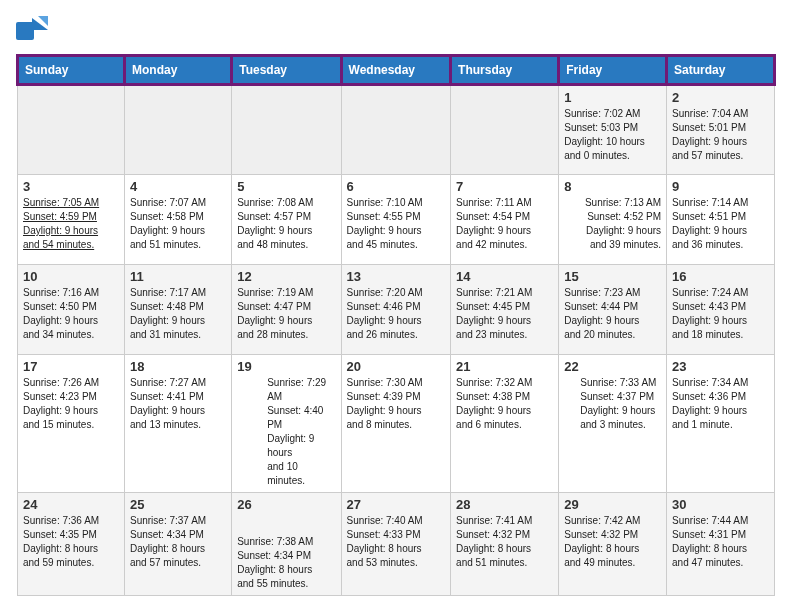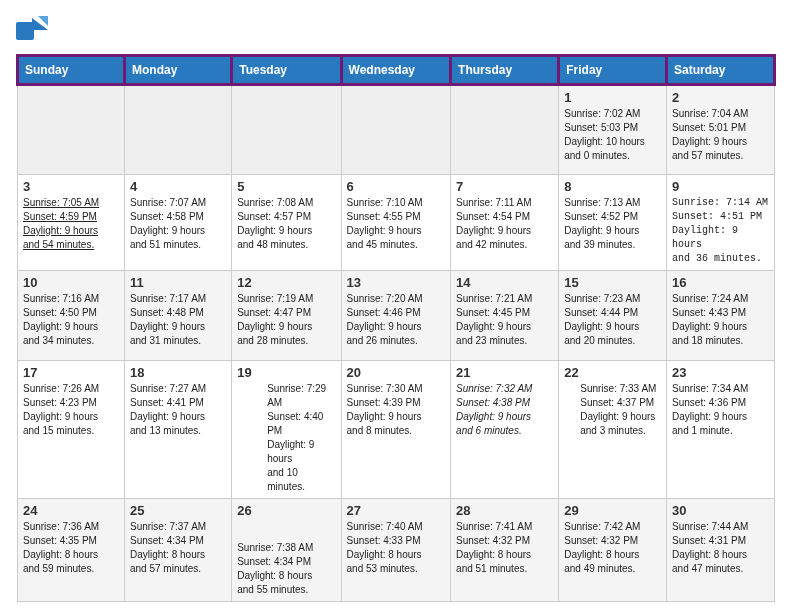--- a/index.html
+++ b/index.html
@@ -164,28 +164,28 @@
         </td>
         <td>
           <div class="day-num">7</div>
           <div class="day-info" style="white-space: pre-line;">Sunrise: 7:11 AM
 Sunset: 4:54 PM
 Daylight: 9 hours
 and 42 minutes.</div>
         </td>
         <td>
           <div class="day-num">8</div>
-          <div class="day-info" style="white-space: pre-line;">Sunrise: 7:13 AM
+          <div class="day-info" style="white-space: pre-line; text-align: right;">Sunrise: 7:13 AM
 Sunset: 4:52 PM
 Daylight: 9 hours
 and 39 minutes.</div>
         </td>
         <td>
           <div class="day-num">9</div>
-          <div class="day-info" style="white-space: pre-line; font-family: Liberation Mono, monospace;">Sunrise: 7:14 AM
+          <div class="day-info" style="white-space: pre-line;">Sunrise: 7:14 AM
 Sunset: 4:51 PM
 Daylight: 9 hours
 and 36 minutes.</div>
         </td>
       </tr>
       <tr>
         <td>
           <div class="day-num">10</div>
           <div class="day-info" style="white-space: pre-line;">Sunrise: 7:16 AM
 Sunset: 4:50 PM
@@ -259,21 +259,21 @@
         </td>
         <td>
           <div class="day-num">20</div>
           <div class="day-info" style="white-space: pre-line;">Sunrise: 7:30 AM
 Sunset: 4:39 PM
 Daylight: 9 hours
 and 8 minutes.</div>
         </td>
         <td>
           <div class="day-num">21</div>
-          <div class="day-info" style="white-space: pre-line; font-style: italic;">Sunrise: 7:32 AM
+          <div class="day-info" style="white-space: pre-line;">Sunrise: 7:32 AM
 Sunset: 4:38 PM
 Daylight: 9 hours
 and 6 minutes.</div>
         </td>
         <td>
           <div class="day-num">22</div>
           <div class="day-info" style="white-space: pre-line; margin-left: 16px;">Sunrise: 7:33 AM
 Sunset: 4:37 PM
 Daylight: 9 hours
 and 3 minutes.</div>

